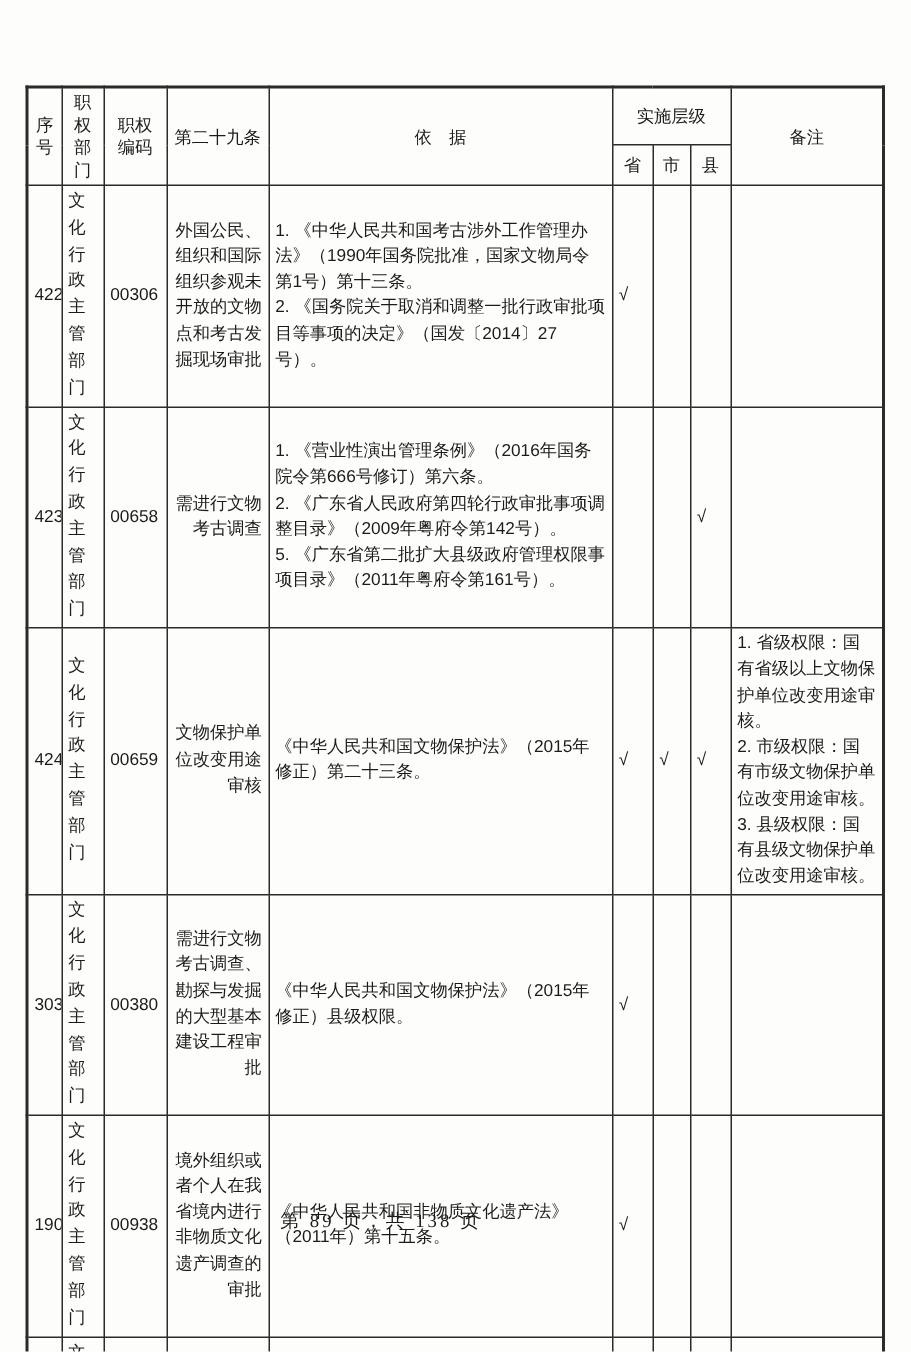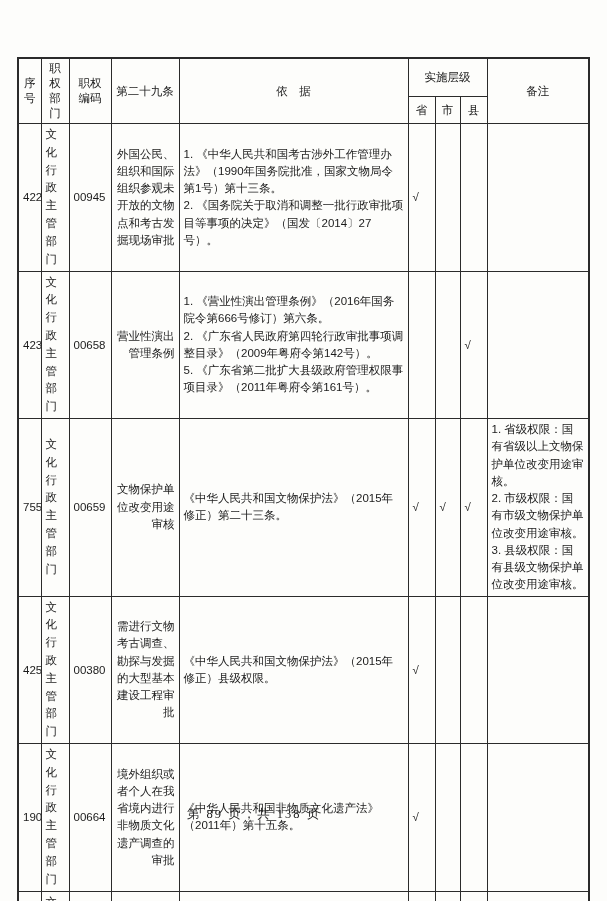--- a/index.html
+++ b/index.html
@@ -87,74 +87,74 @@
         <th>省</th>
         <th>市</th>
         <th>县</th>
       </tr>
     </thead>
     <tbody>
 
       <tr style="height:86px">
         <td class="c-center">422</td>
         <td class="c-center cell-dept">文化行政主管部门</td>
-        <td class="c-center">00945</td>
+        <td class="c-center">00306</td>
         <td class="c-left cell-name">外国公民、组织和国际组织参观未开放的文物点和考古发掘现场审批</td>
         <td class="cell-basis">1. 《中华人民共和国考古涉外工作管理办法》（1990年国务院批准，国家文物局令第1号）第十三条。
 2. 《国务院关于取消和调整一批行政审批项目等事项的决定》（国发〔2014〕27号）。</td>
         <td class="c-center cell-check">√</td>
         <td class="c-center cell-check"></td>
         <td class="c-center cell-check"></td>
         <td class="cell-remarks"></td>
       </tr>
 
       <tr style="height:89px">
         <td class="c-center">423</td>
         <td class="c-center cell-dept">文化行政主管部门</td>
         <td class="c-center">00658</td>
-        <td class="c-left cell-name">营业性演出管理条例</td>
+        <td class="c-left cell-name">需进行文物考古调查</td>
         <td class="cell-basis">1. 《营业性演出管理条例》（2016年国务院令第666号修订）第六条。
 2. 《广东省人民政府第四轮行政审批事项调整目录》（2009年粤府令第142号）。
 5. 《广东省第二批扩大县级政府管理权限事项目录》（2011年粤府令第161号）。</td>
         <td class="c-center cell-check"></td>
         <td class="c-center cell-check"></td>
         <td class="c-center cell-check">√</td>
         <td class="cell-remarks"></td>
       </tr>
 
       <tr style="height:153px">
-        <td class="c-center">755</td>
+        <td class="c-center">424</td>
         <td class="c-center cell-dept">文化行政主管部门</td>
         <td class="c-center">00659</td>
         <td class="c-left cell-name">文物保护单位改变用途审核</td>
         <td class="cell-basis">《中华人民共和国文物保护法》（2015年修正）第二十三条。</td>
         <td class="c-center cell-check">√</td>
         <td class="c-center cell-check">√</td>
         <td class="c-center cell-check">√</td>
         <td class="cell-remarks">1. 省级权限：国有省级以上文物保护单位改变用途审核。
 2. 市级权限：国有市级文物保护单位改变用途审核。
 3. 县级权限：国有县级文物保护单位改变用途审核。</td>
       </tr>
 
       <tr style="height:86px">
-        <td class="c-center">425</td>
+        <td class="c-center">303</td>
         <td class="c-center cell-dept">文化行政主管部门</td>
         <td class="c-center">00380</td>
         <td class="c-left cell-name">需进行文物考古调查、勘探与发掘的大型基本建设工程审批</td>
         <td class="cell-basis">《中华人民共和国文物保护法》（2015年修正）县级权限。</td>
         <td class="c-center cell-check">√</td>
         <td class="c-center cell-check"></td>
         <td class="c-center cell-check"></td>
         <td class="cell-remarks"></td>
       </tr>
 
       <tr style="height:76px">
         <td class="c-center">190</td>
         <td class="c-center cell-dept">文化行政主管部门</td>
-        <td class="c-center">00664</td>
+        <td class="c-center">00938</td>
         <td class="c-left cell-name">境外组织或者个人在我省境内进行非物质文化遗产调查的审批</td>
         <td class="cell-basis">《中华人民共和国非物质文化遗产法》（2011年）第十五条。</td>
         <td class="c-center cell-check">√</td>
         <td class="c-center cell-check"></td>
         <td class="c-center cell-check"></td>
         <td class="cell-remarks"></td>
       </tr>
 
       <tr style="height:55px">
         <td class="c-center">427</td>

